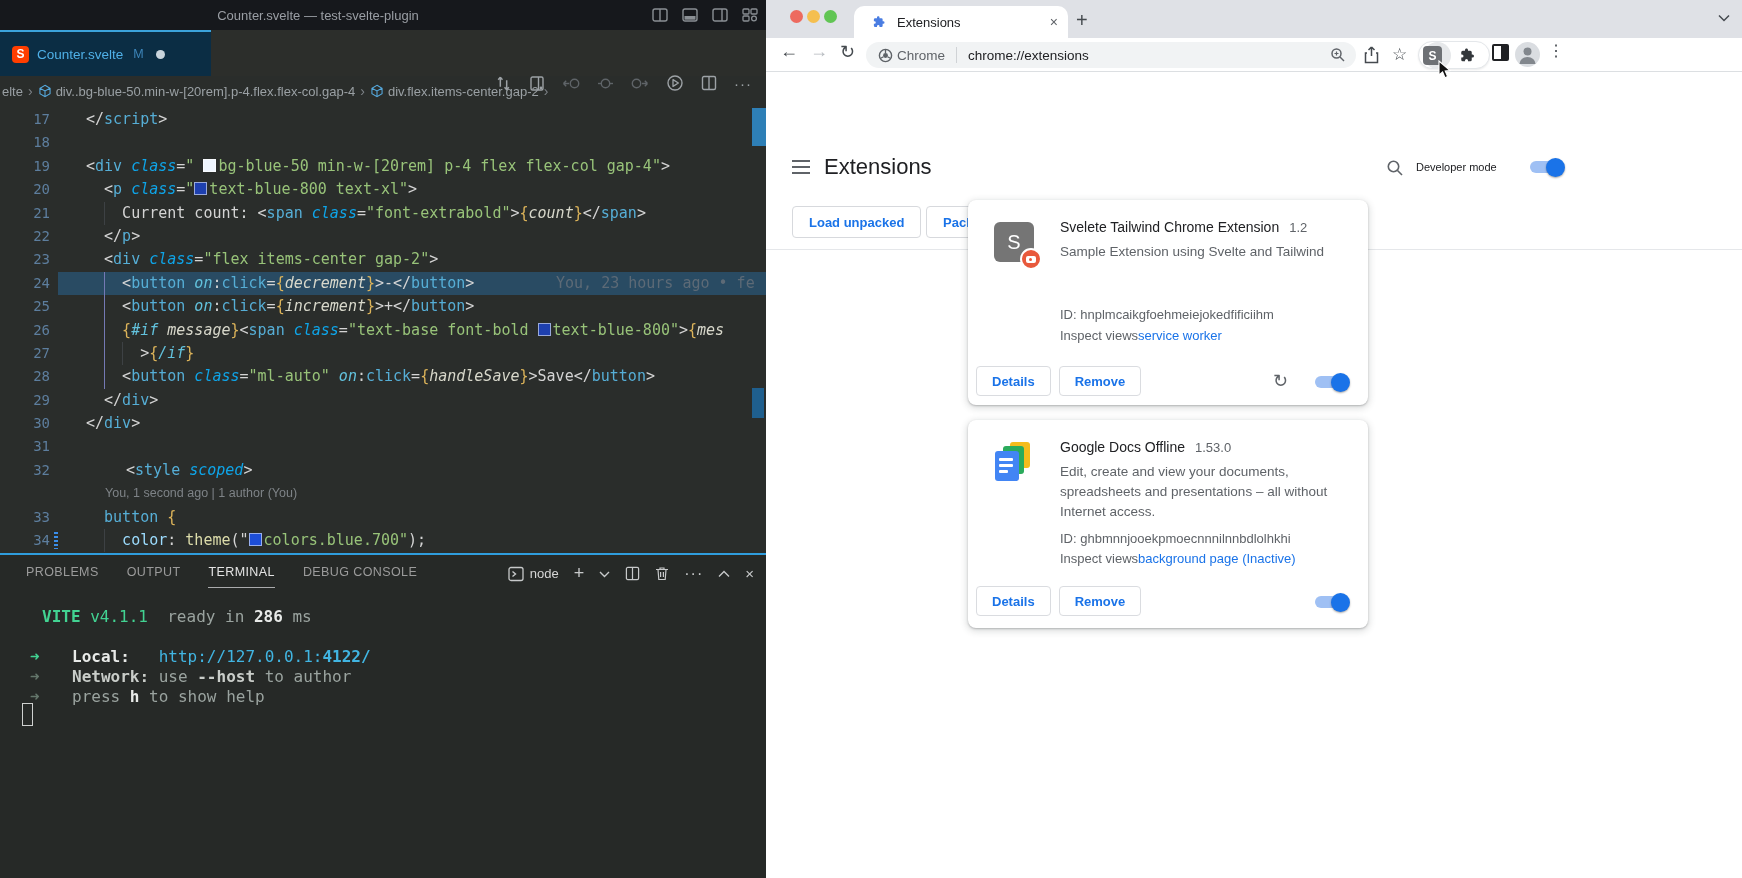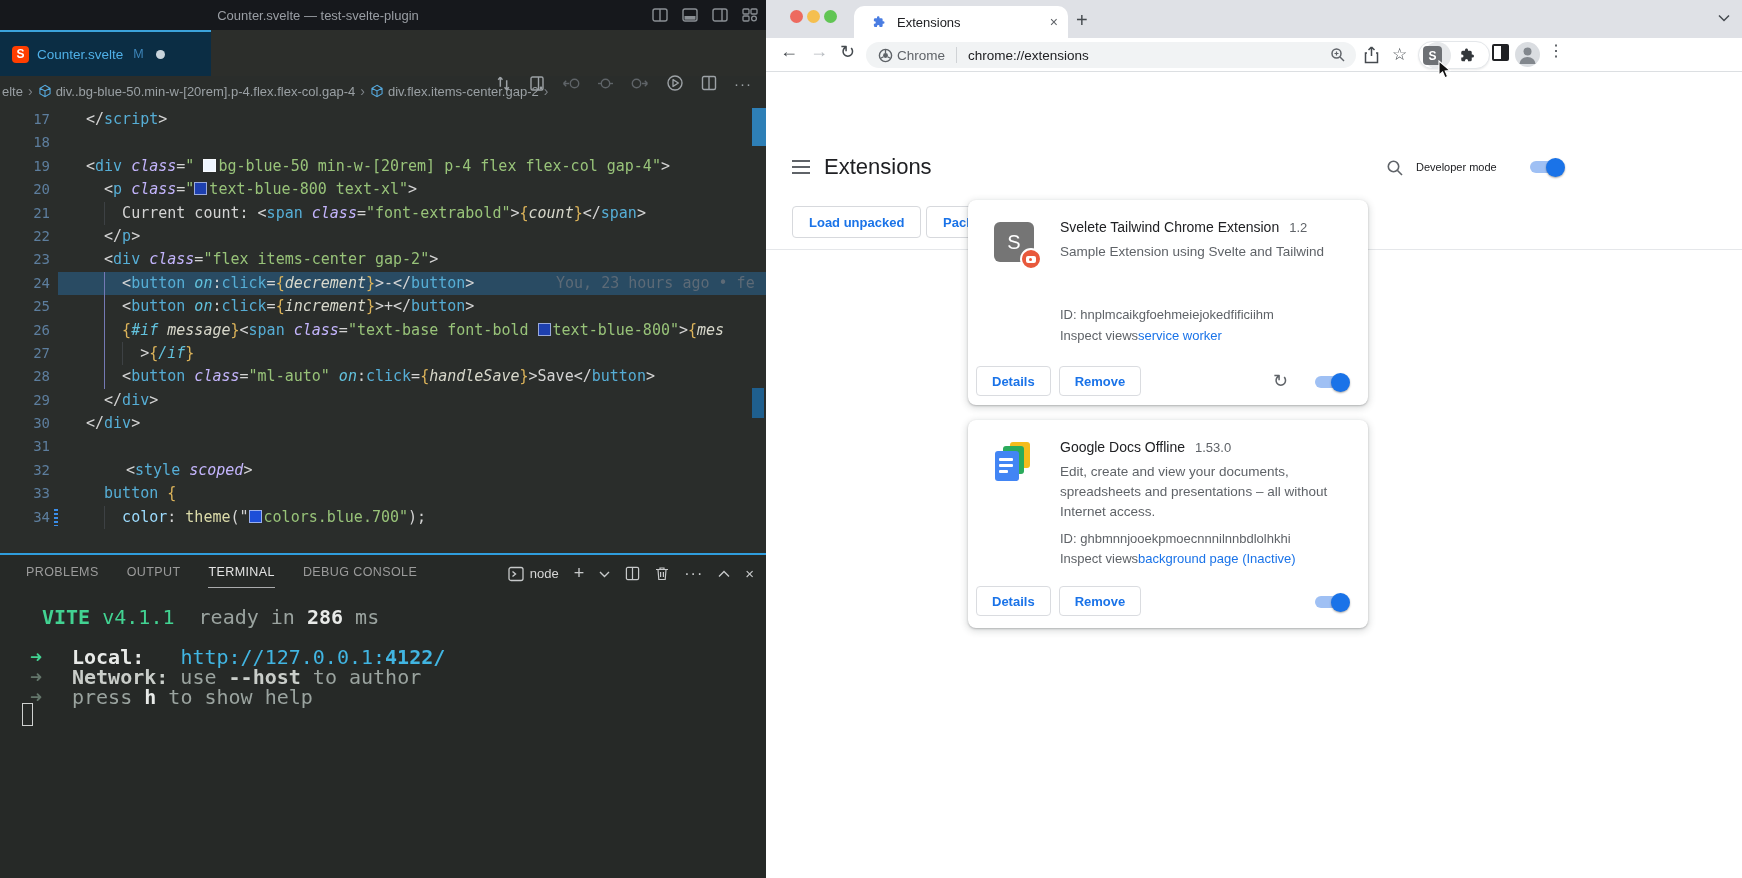--- a/index.html
+++ b/index.html
@@ -47,42 +47,42 @@
     background:repeating-linear-gradient(180deg,#3b8eea 0 2px, transparent 2px 4px); }
   .crow-content { flex:1; position:relative; padding-left:28px; white-space:pre; }
   .code-row.hl .crow-content { background:#294b63; }
   .guide { position:absolute; top:0; bottom:0; width:1px; background:#3d4144; }
   .guide.active { background:#7479b4; }
   .blame-inline { position:absolute; left:498px; top:0; color:#5d6a76; }
   .lens-row .crow-content { font-family:"Liberation Sans", sans-serif;
     font-size:12.5px; color:#7e8387; padding-left:47px; }
   .tok-w { color:#d4d4d4; }
   .tok-tag { color:#56aed6; }
-  .tok-attr { color:#c4b5fd; font-style:italic;text-align:center; }
+  .tok-attr { color:#0ea5e9; font-style:italic;text-align:center; }
   .tok-it { color:#62c2dd; font-style:italic; }
   .tok-str { color:#98c379; }
   .tok-br { color:#ddb45a; }
   .tok-id { color:#d8d8cb; font-style:italic; }
   .tok-prop { color:#9cdcfe; }
   .tok-fn { color:#dcdcaa; }
   .sw { display:inline-block; width:13px; height:13px; vertical-align:-1px;
     border:1px solid rgba(255,255,255,.55); margin-right:2px; }
   .ruler-mark { position:absolute; background:#2e7fb6; }
 
   #vs-panel { position:absolute; left:0; top:553px; width:766px; height:325px;
     background:#262927; border-top:2px solid #2f9ddd; }
   #panel-tabs { position:absolute; left:26px; top:10px; display:flex; gap:28px;
     font-size:12.5px; letter-spacing:.4px; color:#9b9b9b; }
   .ptab { padding-bottom:8px; cursor:default; }
   .ptab.active { color:#e4e4e4; border-bottom:1.5px solid #aaabad; }
   #panel-controls { position:absolute; right:12px; top:8px; display:flex; gap:15px;
     align-items:center; color:#c7c9ca; }
   .term-shell { display:flex; align-items:center; gap:6px; color:#d6d6d6; font-size:13px; }
   #vs-terminal { position:absolute; left:0; top:52px; width:766px;
-    font-family:"DejaVu Sans Mono", monospace; font-size:20px; line-height:20px; }
+    font-family:"DejaVu Sans Mono", monospace; font-size:16px; line-height:20px; }
   .tline { padding-left:30px; white-space:pre; color:#9aa39f; }
   .t-arrow { display:inline-block; width:42px; }
   .t-green { color:#42d392; }
   .t-dimarrow { color:#64766b; }
   .t-bold-w { color:#e8eae8; font-weight:bold; }
   .t-gray { color:#9aa39f; }
   .t-bold-gray { color:#c9cdc9; font-weight:bold; }
   .t-cyan { color:#41b5e2; }
   .t-cyan-b { color:#41b5e2; font-weight:bold; }
   #term-cursor { position:absolute; left:22px; top:96px; width:11px; height:23px;
@@ -325,20 +325,24 @@
         <div class="crow-content"><span style="padding-left: 0px;"><span class="tok-w">&lt;/</span><span class="tok-tag">div</span><span class="tok-w">&gt;</span></span></div>
       </div>
       <div class="code-row">
         <div class="gutter">31</div>
         <div class="crow-content"><span style="padding-left: 0px;"></span></div>
       </div>
       <div class="code-row">
         <div class="gutter">32</div>
         <div class="crow-content"><span style="padding-left: 0px; margin-left: 40px;"><span class="tok-w">&lt;</span><span class="tok-tag">style</span><span class="tok-w"> </span><span class="tok-attr">scoped</span><span class="tok-w">&gt;</span></span></div>
       </div>
+      <div class="code-row lens-row">
+        <div class="gutter"></div>
+        <div class="crow-content">You, 1 second ago | 1 author (You)</div>
+      </div>
       <div class="code-row">
         <div class="gutter">33</div>
         <div class="crow-content"><span style="padding-left: 18.06px;"><span class="tok-tag">button</span><span class="tok-w"> </span><span class="tok-br">{</span></span></div>
       </div>
       <div class="code-row">
         <div class="gutter">34<div class="mod-marker"></div></div>
         <div class="crow-content"><div class="guide" style="left: 46.06px;"></div><span style="padding-left: 36.12px;"><span class="tok-prop">color</span><span class="tok-w">: </span><span class="tok-fn">theme</span><span class="tok-w">("</span><span class="sw" style="background: rgb(29, 78, 216);"></span><span class="tok-str">colors.blue.700"</span><span class="tok-w">);</span></span></div>
       </div>
     </div>
   <div class="ruler-mark" style="left:752px;top:108px;width:14px;height:38px;"></div>

